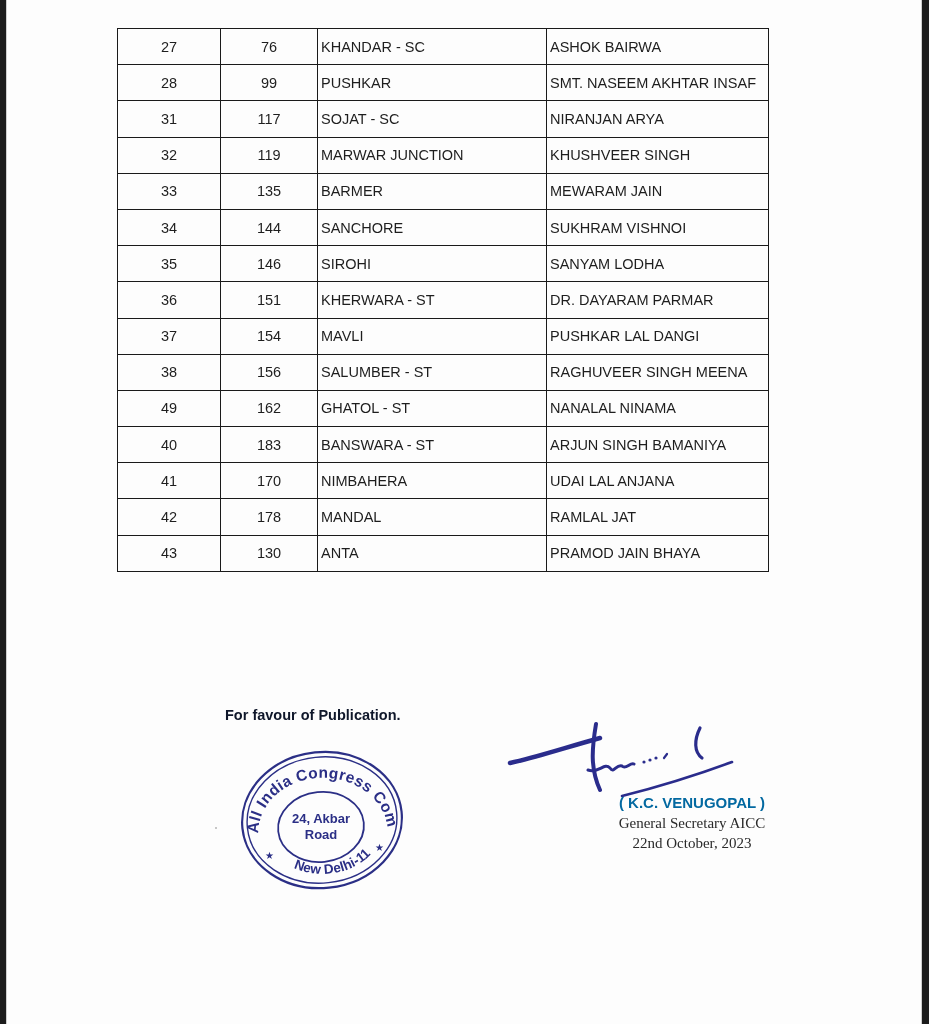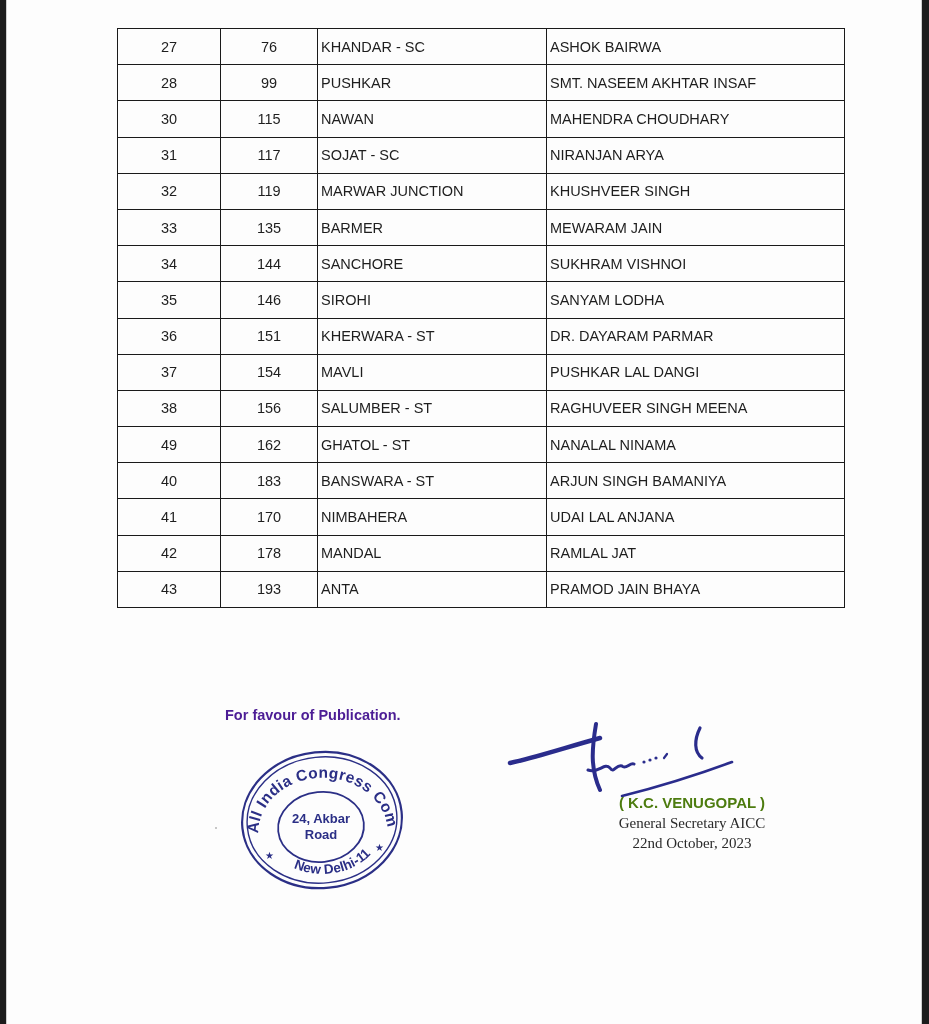--- a/index.html
+++ b/index.html
@@ -22,21 +22,21 @@
     height: 1024px;
     background: #fdfdfd;
     border-left: 1px solid #cfcfcf;
     border-right: 1px solid #cfcfcf;
     box-sizing: border-box;
   }
   table.candidates {
     position: absolute;
     left: 110px;   
     top: 28px;
-    width: 728px;  
+    width: 652px;  
     border-collapse: collapse;
     table-layout: fixed;
   }
   table.candidates td {
     border: 1.6px solid #1a1a1a;
     height: 35.2px;
     padding: 0;
     font-size: 14.5px;
     color: #1e1e1e;
     vertical-align: middle;
@@ -58,21 +58,21 @@
   }
   td.c-candidate {
     padding-left: 3px !important;
   }
   .publication-note {
     position: absolute;
     left: 218px; 
     top: 707px;
     font-size: 14.5px;
     font-weight: bold;
-    color: #4c1d95;
+    color: #0f172a;
   }
   .stamp {
     position: absolute;
     left: 230px; 
     top: 747px;
     width: 170px;
     height: 145px;
   }
   .signature {
     position: absolute;
@@ -86,21 +86,21 @@
     left: 580px;
     top: 793px;
     width: 210px;
     text-align: center;
     color: #2a2a2a;
   }
   .signatory .name {
     font-size: 15px;
     font-weight: bold;
     line-height: 20px;
-    color: #4d7c0f;
+    color: #0369a1;
   }
   .signatory .title,
   .signatory .date {
     font-size: 15px;
     line-height: 20px;
     font-family: Liberation Serif, serif;
   }
   .dust-dot {
     position: absolute;
     left: 208px;
@@ -124,26 +124,20 @@
           <td class="c-constituency">KHANDAR - SC</td>
           <td class="c-candidate">ASHOK BAIRWA</td>
         </tr>
         <tr>
           <td class="c-sno">28</td>
           <td class="c-acno">99</td>
           <td class="c-constituency">PUSHKAR</td>
           <td class="c-candidate">SMT. NASEEM AKHTAR INSAF</td>
         </tr>
         <tr>
-          <td class="c-sno">30</td>
-          <td class="c-acno">115</td>
-          <td class="c-constituency">NAWAN</td>
-          <td class="c-candidate">MAHENDRA CHOUDHARY</td>
-        </tr>
-        <tr>
           <td class="c-sno">31</td>
           <td class="c-acno">117</td>
           <td class="c-constituency">SOJAT - SC</td>
           <td class="c-candidate">NIRANJAN ARYA</td>
         </tr>
         <tr>
           <td class="c-sno">32</td>
           <td class="c-acno">119</td>
           <td class="c-constituency">MARWAR JUNCTION</td>
           <td class="c-candidate">KHUSHVEER SINGH</td>
@@ -203,21 +197,21 @@
           <td class="c-candidate">UDAI LAL ANJANA</td>
         </tr>
         <tr>
           <td class="c-sno">42</td>
           <td class="c-acno">178</td>
           <td class="c-constituency">MANDAL</td>
           <td class="c-candidate">RAMLAL JAT</td>
         </tr>
         <tr>
           <td class="c-sno">43</td>
-          <td class="c-acno">193</td>
+          <td class="c-acno">130</td>
           <td class="c-constituency">ANTA</td>
           <td class="c-candidate">PRAMOD JAIN BHAYA</td>
         </tr>
       </tbody>
   </table>
 
   <div class="publication-note">For favour of Publication.</div>
 
   <div class="dust-dot"></div>
 

